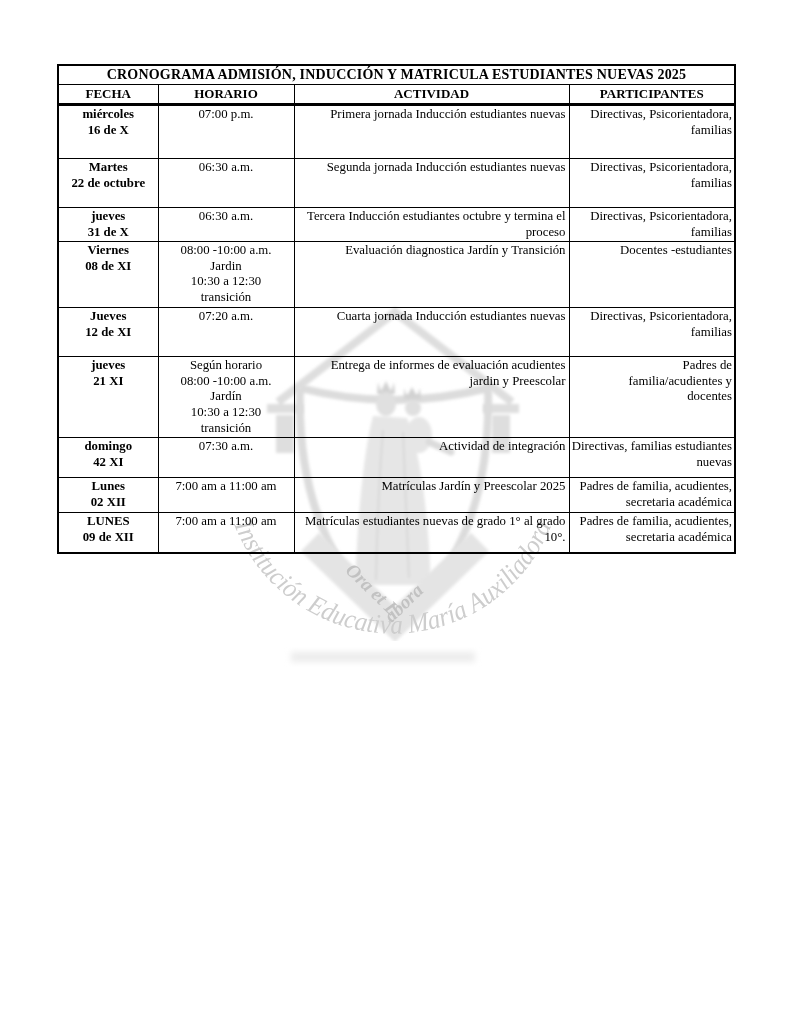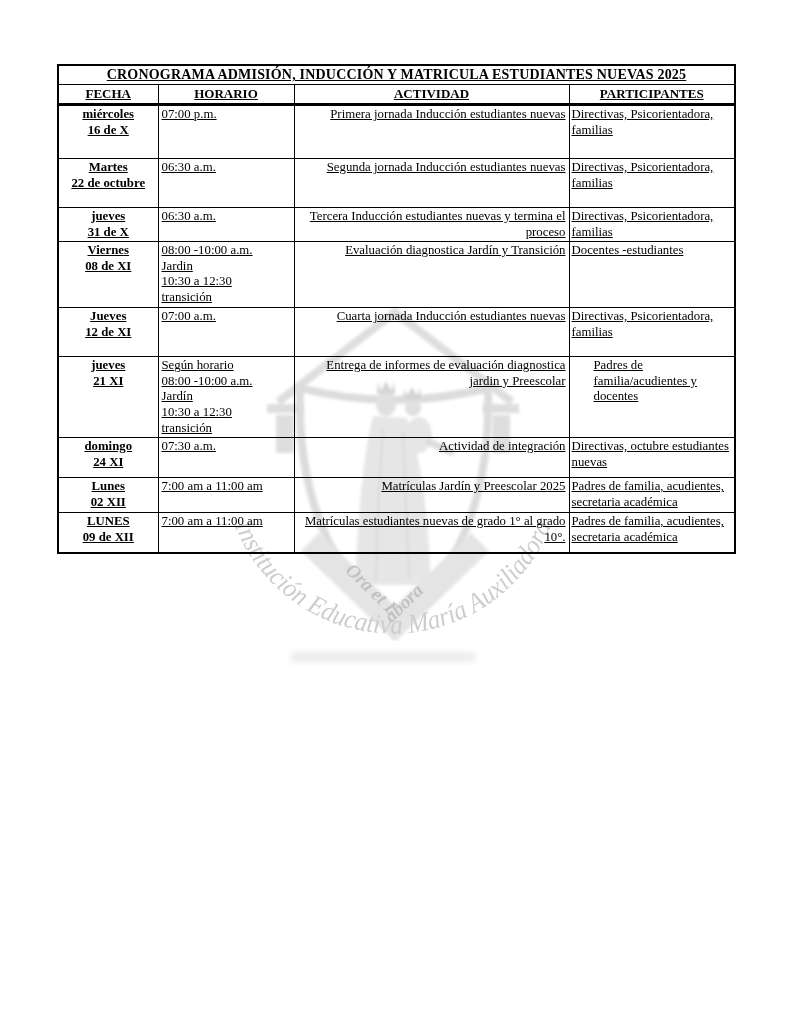--- a/index.html
+++ b/index.html
@@ -4,31 +4,31 @@
 <style>
   html,body{margin:0;padding:0;background:#ffffff;}
   #page{position:relative;width:791px;height:1024px;background:#ffffff;overflow:hidden;
         font-family:"Liberation Serif","DejaVu Serif",serif;color:#000;}
   
   #watermark{position:absolute;left:193px;top:290px;width:400px;height:400px;z-index:0;}
   
   #schedule{position:absolute;left:57px;top:64px;width:677px;z-index:1;
             border-collapse:collapse;table-layout:fixed;background:transparent;}
   #schedule, #schedule td, #schedule th{border:1px solid #000;}
-  #schedule{border:2px solid #000;text-decoration:underline;}
+  #schedule{border:2px solid #000;}
   #schedule td, #schedule th{vertical-align:top;overflow:hidden;}
   .title-cell{font-size:14px;font-weight:bold;text-align:center;padding:1px 2px;height:16px;
               letter-spacing:.2px;}
   th.hdr{font-size:13px;font-weight:bold;text-align:center;padding:1px 2px;height:16px;
          border-bottom:3px solid #000 !important;}
   td{font-size:12.8px;line-height:15.6px;padding:1px 3px;}
   td.c-fecha{font-weight:bold;text-align:center;white-space:pre-line;}
-  td.c-horario{white-space:pre-line;}
+  td.c-horario{text-align:center;white-space:pre-line;}
   td.c-actividad{text-align:right;white-space:pre-line;}
-  td.c-participantes{text-align:left;white-space:pre-line;padding:1px 2px;}
+  td.c-participantes{text-align:right;white-space:pre-line;padding:1px 2px;}
 </style>
 </head>
 <body>
 
 <div id="page">
 
   <svg id="watermark" viewBox="0 0 400 400" xmlns="http://www.w3.org/2000/svg" aria-hidden="true">
     <defs>
       <filter id="wblur" x="-20%" y="-20%" width="140%" height="140%">
         <feGaussianBlur stdDeviation="1.4"></feGaussianBlur>
@@ -106,62 +106,62 @@
 22 de octubre</td>
       <td class="c-horario" style="height: 46px;">06:30 a.m.</td>
       <td class="c-actividad" style="height: 46px; margin-left: 20px;">Segunda jornada Inducción estudiantes nuevas</td>
       <td class="c-participantes" style="height: 46px;">Directivas, Psicorientadora,
 familias</td>
     </tr>
         <tr>
       <td class="c-fecha" style="height: 29px;">jueves
 31 de X</td>
       <td class="c-horario" style="height: 29px;">06:30 a.m.</td>
-      <td class="c-actividad" style="height: 29px;">Tercera Inducción estudiantes nuevas y termina el
+      <td class="c-actividad" style="height: 29px;">Tercera Inducción estudiantes octubre y termina el
 proceso</td>
       <td class="c-participantes" style="height: 29px;">Directivas, Psicorientadora,
 familias</td>
     </tr>
         <tr>
       <td class="c-fecha" style="height: 63px;">Viernes
 08 de XI</td>
       <td class="c-horario" style="height: 63px;">08:00 -10:00 a.m.
 Jardin
 10:30 a 12:30
 transición</td>
       <td class="c-actividad" style="height: 63px; margin-top: 25px;">Evaluación diagnostica Jardín y Transición</td>
       <td class="c-participantes" style="height: 63px; margin-top: 8px;">Docentes -estudiantes</td>
     </tr>
         <tr>
       <td class="c-fecha" style="height: 46px;">Jueves
 12 de XI</td>
-      <td class="c-horario" style="height: 46px;">07:00 a.m.</td>
+      <td class="c-horario" style="height: 46px;">07:20 a.m.</td>
       <td class="c-actividad" style="height: 46px; margin-left: 24px;">Cuarta jornada Inducción estudiantes nuevas</td>
       <td class="c-participantes" style="height: 46px;">Directivas, Psicorientadora,
 familias</td>
     </tr>
         <tr>
       <td class="c-fecha" style="height: 77px;">jueves
 21 XI</td>
       <td class="c-horario" style="height: 77px;">Según horario
 08:00 -10:00 a.m.
 Jardín
 10:30 a 12:30
 transición</td>
-      <td class="c-actividad" style="height: 77px;">Entrega de informes de evaluación diagnostica
+      <td class="c-actividad" style="height: 77px;">Entrega de informes de evaluación acudientes
 jardin y Preescolar</td>
       <td class="c-participantes" style="height: 77px; padding-left: 24px;">Padres de familia/acudientes y
 docentes</td>
     </tr>
         <tr>
       <td class="c-fecha" style="height: 37px;">domingo
-24 XI</td>
+42 XI</td>
       <td class="c-horario" style="height: 37px;">07:30 a.m.</td>
       <td class="c-actividad" style="height: 37px;">Actividad de integración</td>
-      <td class="c-participantes" style="height: 37px;">Directivas, octubre estudiantes
+      <td class="c-participantes" style="height: 37px;">Directivas, familias estudiantes
 nuevas</td>
     </tr>
         <tr>
       <td class="c-fecha" style="height: 32px;">Lunes
 02 XII</td>
       <td class="c-horario" style="height: 32px;">7:00 am a 11:00 am</td>
       <td class="c-actividad" style="height: 32px;">Matrículas Jardín y Preescolar 2025</td>
       <td class="c-participantes" style="height: 32px;">Padres de familia, acudientes,
 secretaria académica</td>
     </tr>

